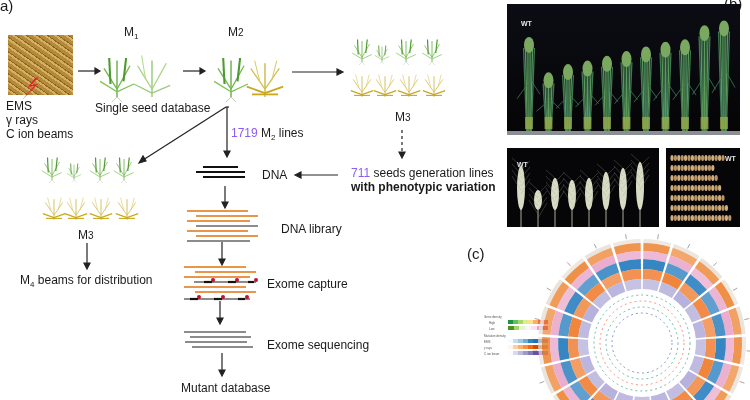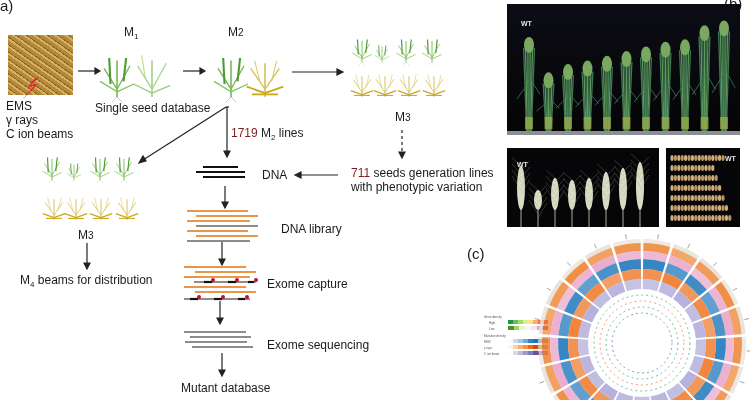--- a/index.html
+++ b/index.html
@@ -1,19 +1,19 @@
 <!DOCTYPE html>
 <html><head>
 <meta charset="utf-8">
 <style>
   html,body{margin:0;padding:0;background:#ffffff;}
   body{width:750px;height:400px;position:relative;overflow:hidden;font-family:"Liberation Sans",sans-serif;color:#1a1a1a;}
   .abs{position:absolute;}
   .txt{font-size:12px;line-height:14px;white-space:nowrap;}
-  .red{color:#7f1d1d;}
+  .red{color:#8b5cf6;}
   .panel-label{font-size:15px;line-height:16px;}
   svg{position:absolute;left:0;top:0;}
   .photo{position:absolute;background:#060608;overflow:hidden;}
   .wt{position:absolute;color:#e8e8e8;font-size:7px;font-weight:bold;}
 </style>
 </head>
 <body>
 
 <div class="abs panel-label" style="left:0;top:-2px;">a)</div>
 
@@ -174,21 +174,21 @@
 <div class="abs txt" style="left:124px;top:25px;"><span>M</span><sub style="font-size:8px">1</sub></div>
 <div class="abs txt" style="left:228px;top:25px;"><span>M</span><span style="font-size:10px">2</span></div>
 <div class="abs txt" style="left:395px;top:110px;"><span>M</span><span style="font-size:10px">3</span></div>
 <div class="abs txt" style="left:78px;top:228px;"><span>M</span><span style="font-size:10px">3</span></div>
 
 <div class="abs txt" style="left:95px;top:101px;">Single seed database</div>
 
 <div class="abs txt" style="left:231px;top:126px;"><span class="red">1719</span><span> M</span><sub style="font-size:8px">2</sub><span> lines</span></div>
 
 <div class="abs txt" style="left:351px;top:166px;"><span class="red">711</span><span> seeds generation lines</span></div>
-<div class="abs txt" style="left:351px;top:180px;">with phenotypic variation</div>
+<div class="abs txt" style="left:351px;top:180px;font-weight:bold;">with phenotypic variation</div>
 
 <div class="abs txt" style="left:20px;top:273px;"><span>M</span><sub style="font-size:8px">4</sub><span> beams for distribution</span></div>
 
 <div class="abs txt" style="left:262px;top:168px;">DNA</div>
 <div class="abs txt" style="left:267px;top:222px;margin-left:14px;">DNA library</div>
 <div class="abs txt" style="left:267px;top:277px;">Exome capture</div>
 <div class="abs txt" style="left:267px;top:338px;">Exome sequencing</div>
 <div class="abs txt" style="left:181px;top:381px;">Mutant database</div>
 
 <div class="abs panel-label" style="left:724px;top:-4px;">(b)</div>

